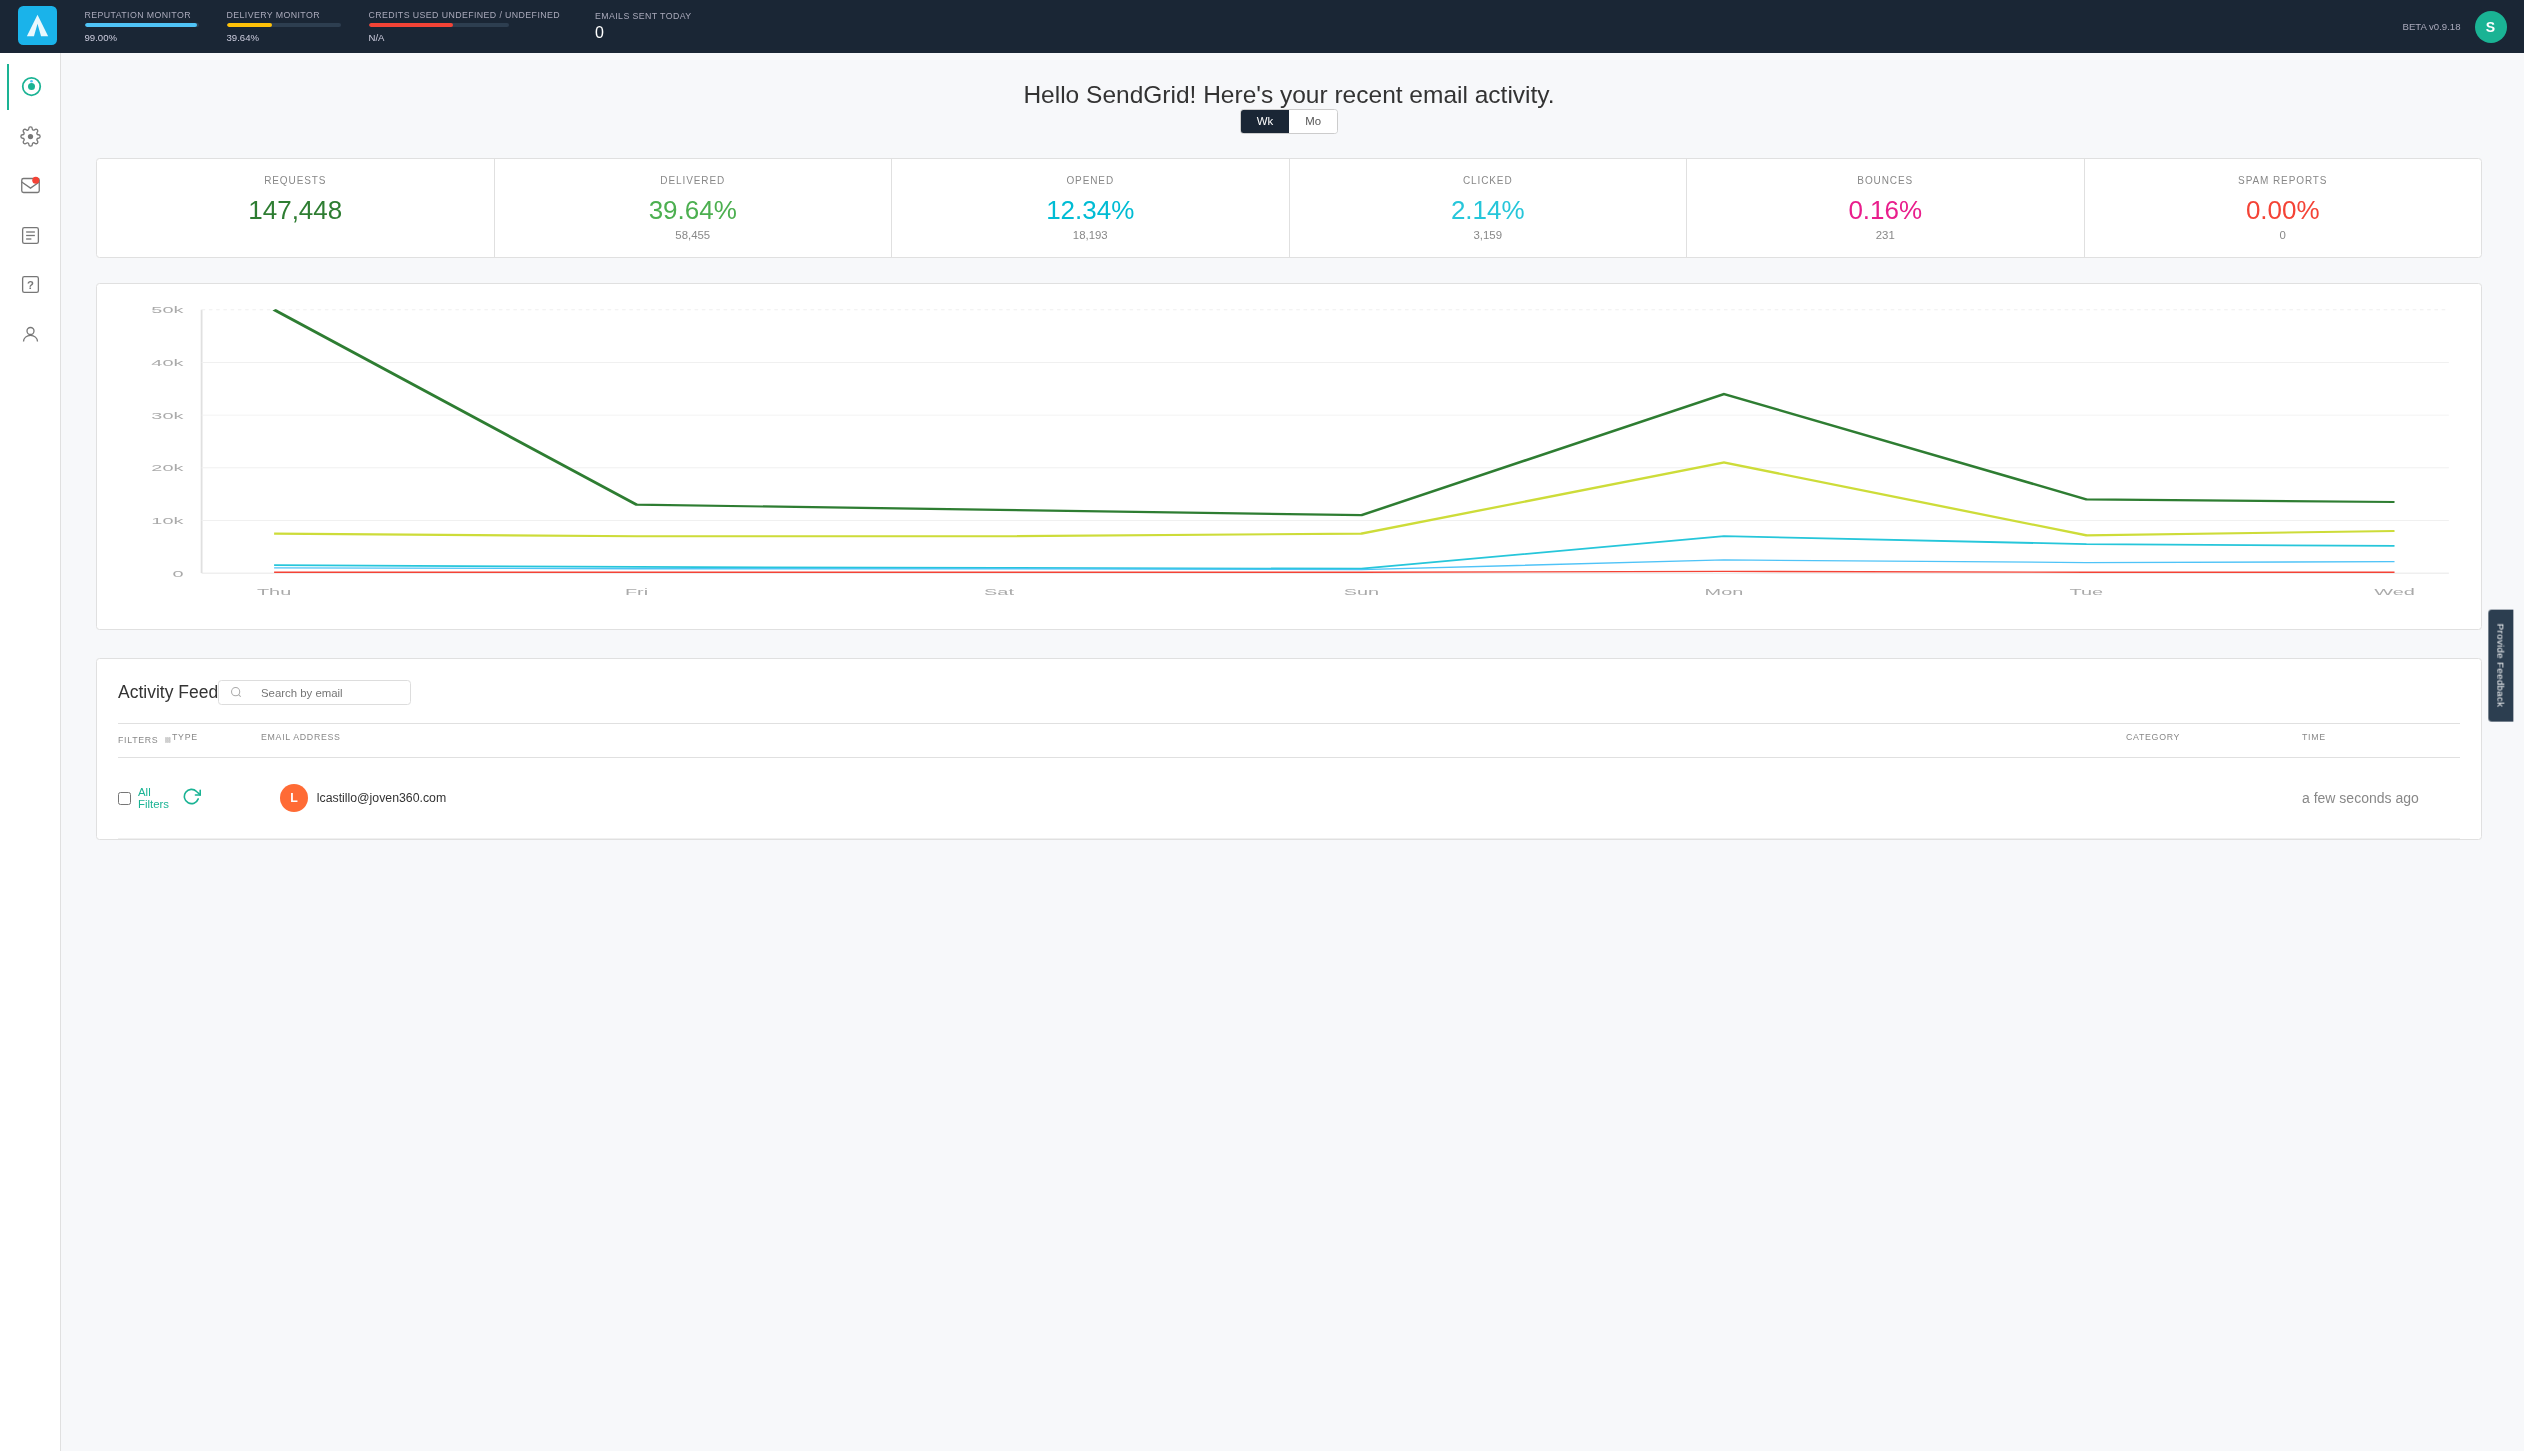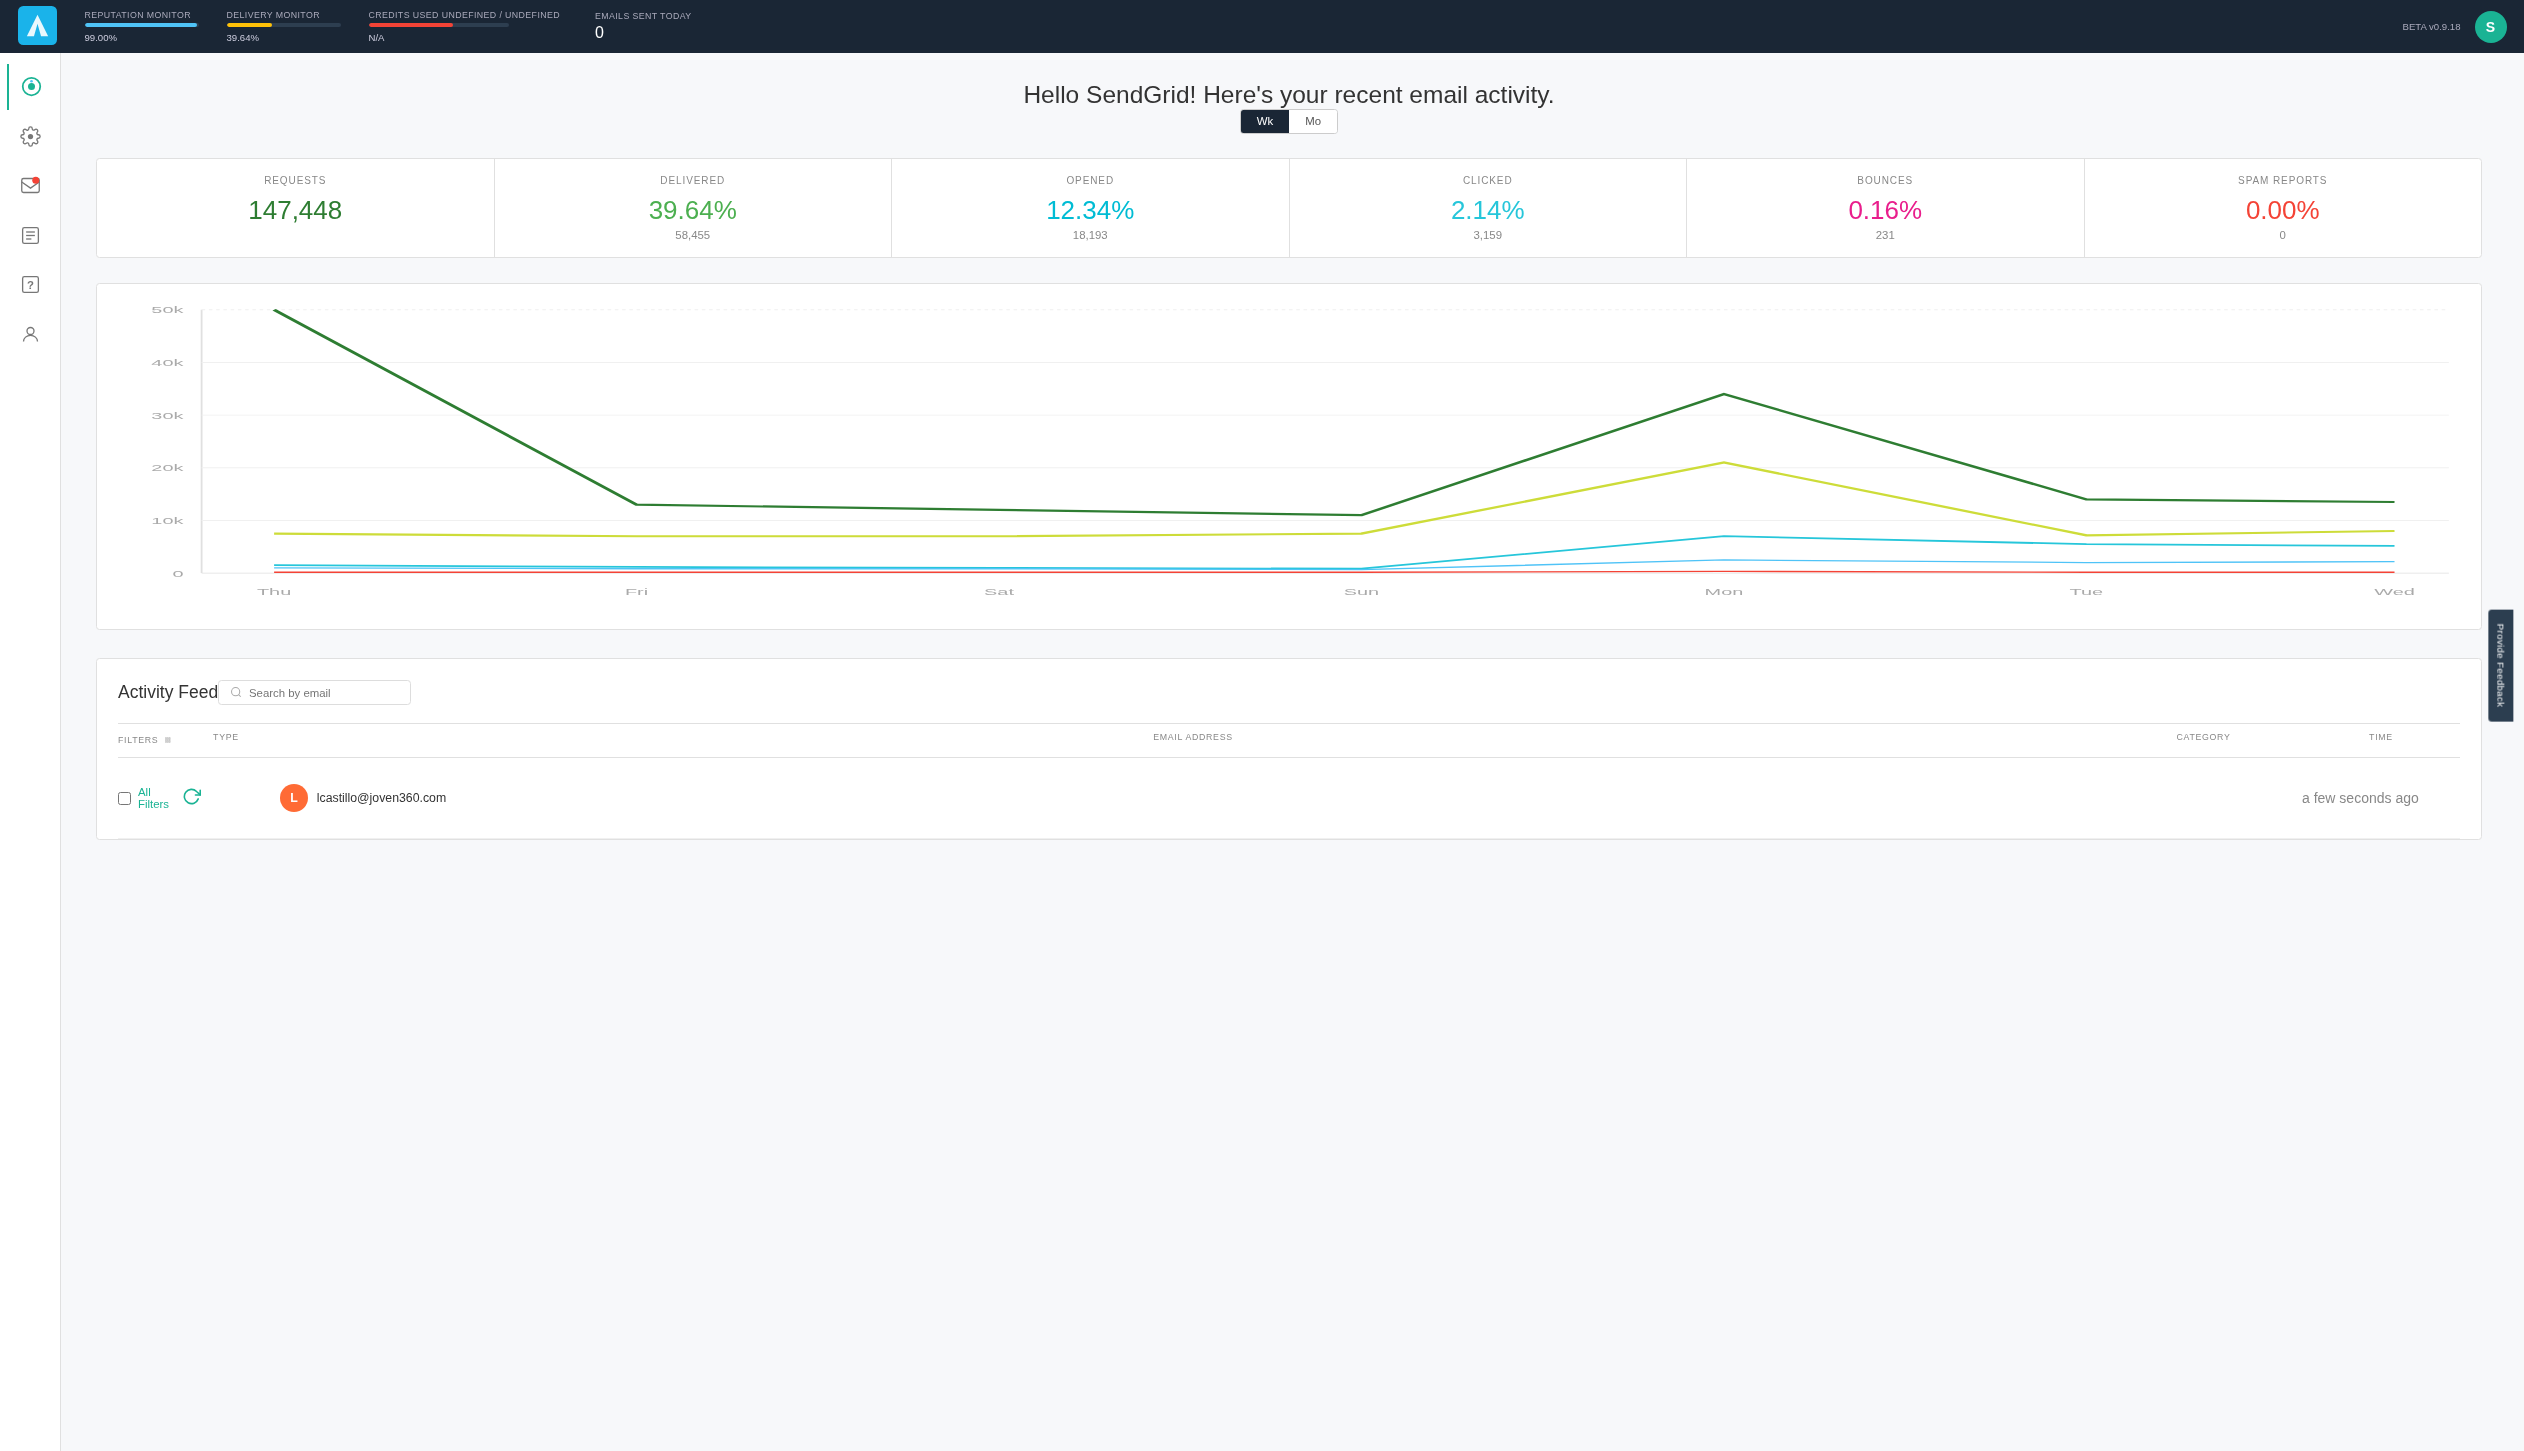--- a/index.html
+++ b/index.html
@@ -235,41 +235,40 @@
       font-size: 17.5px;
       font-weight: 300;
       color: #333;
     }
     .search-box {
       display: flex;
       align-items: center;
       border: 0.9px solid #ddd;
       border-radius: 3.5px;
       padding: 5.3px 10.5px;
-      gap: 7px;
+      gap: 19px;
       background: #fff;
       width: 193px;
     }
     .search-icon-svg { color: #aaa; flex-shrink: 0; }
     .search-input {
       border: none;
       outline: none;
       font-size: 11.4px;
       color: #555;
       width: 100%;
       background: transparent;
     }
     .activity-table-header {
       display: grid;
       grid-template-columns: 53px 88px 1fr 175px 158px;
       border-top: 0.9px solid #e0e0e0;
       border-bottom: 0.9px solid #e0e0e0;
       padding: 8.8px 0;
-      gap: 11px;
-      text-align: center;
+      gap: 1px;
     }
     .activity-col-label {
       font-size: 8.8px;
       text-transform: uppercase;
       letter-spacing: 0.7px;
       color: #888;
     }
     .filters-header {
       display: flex;
       align-items: center;

